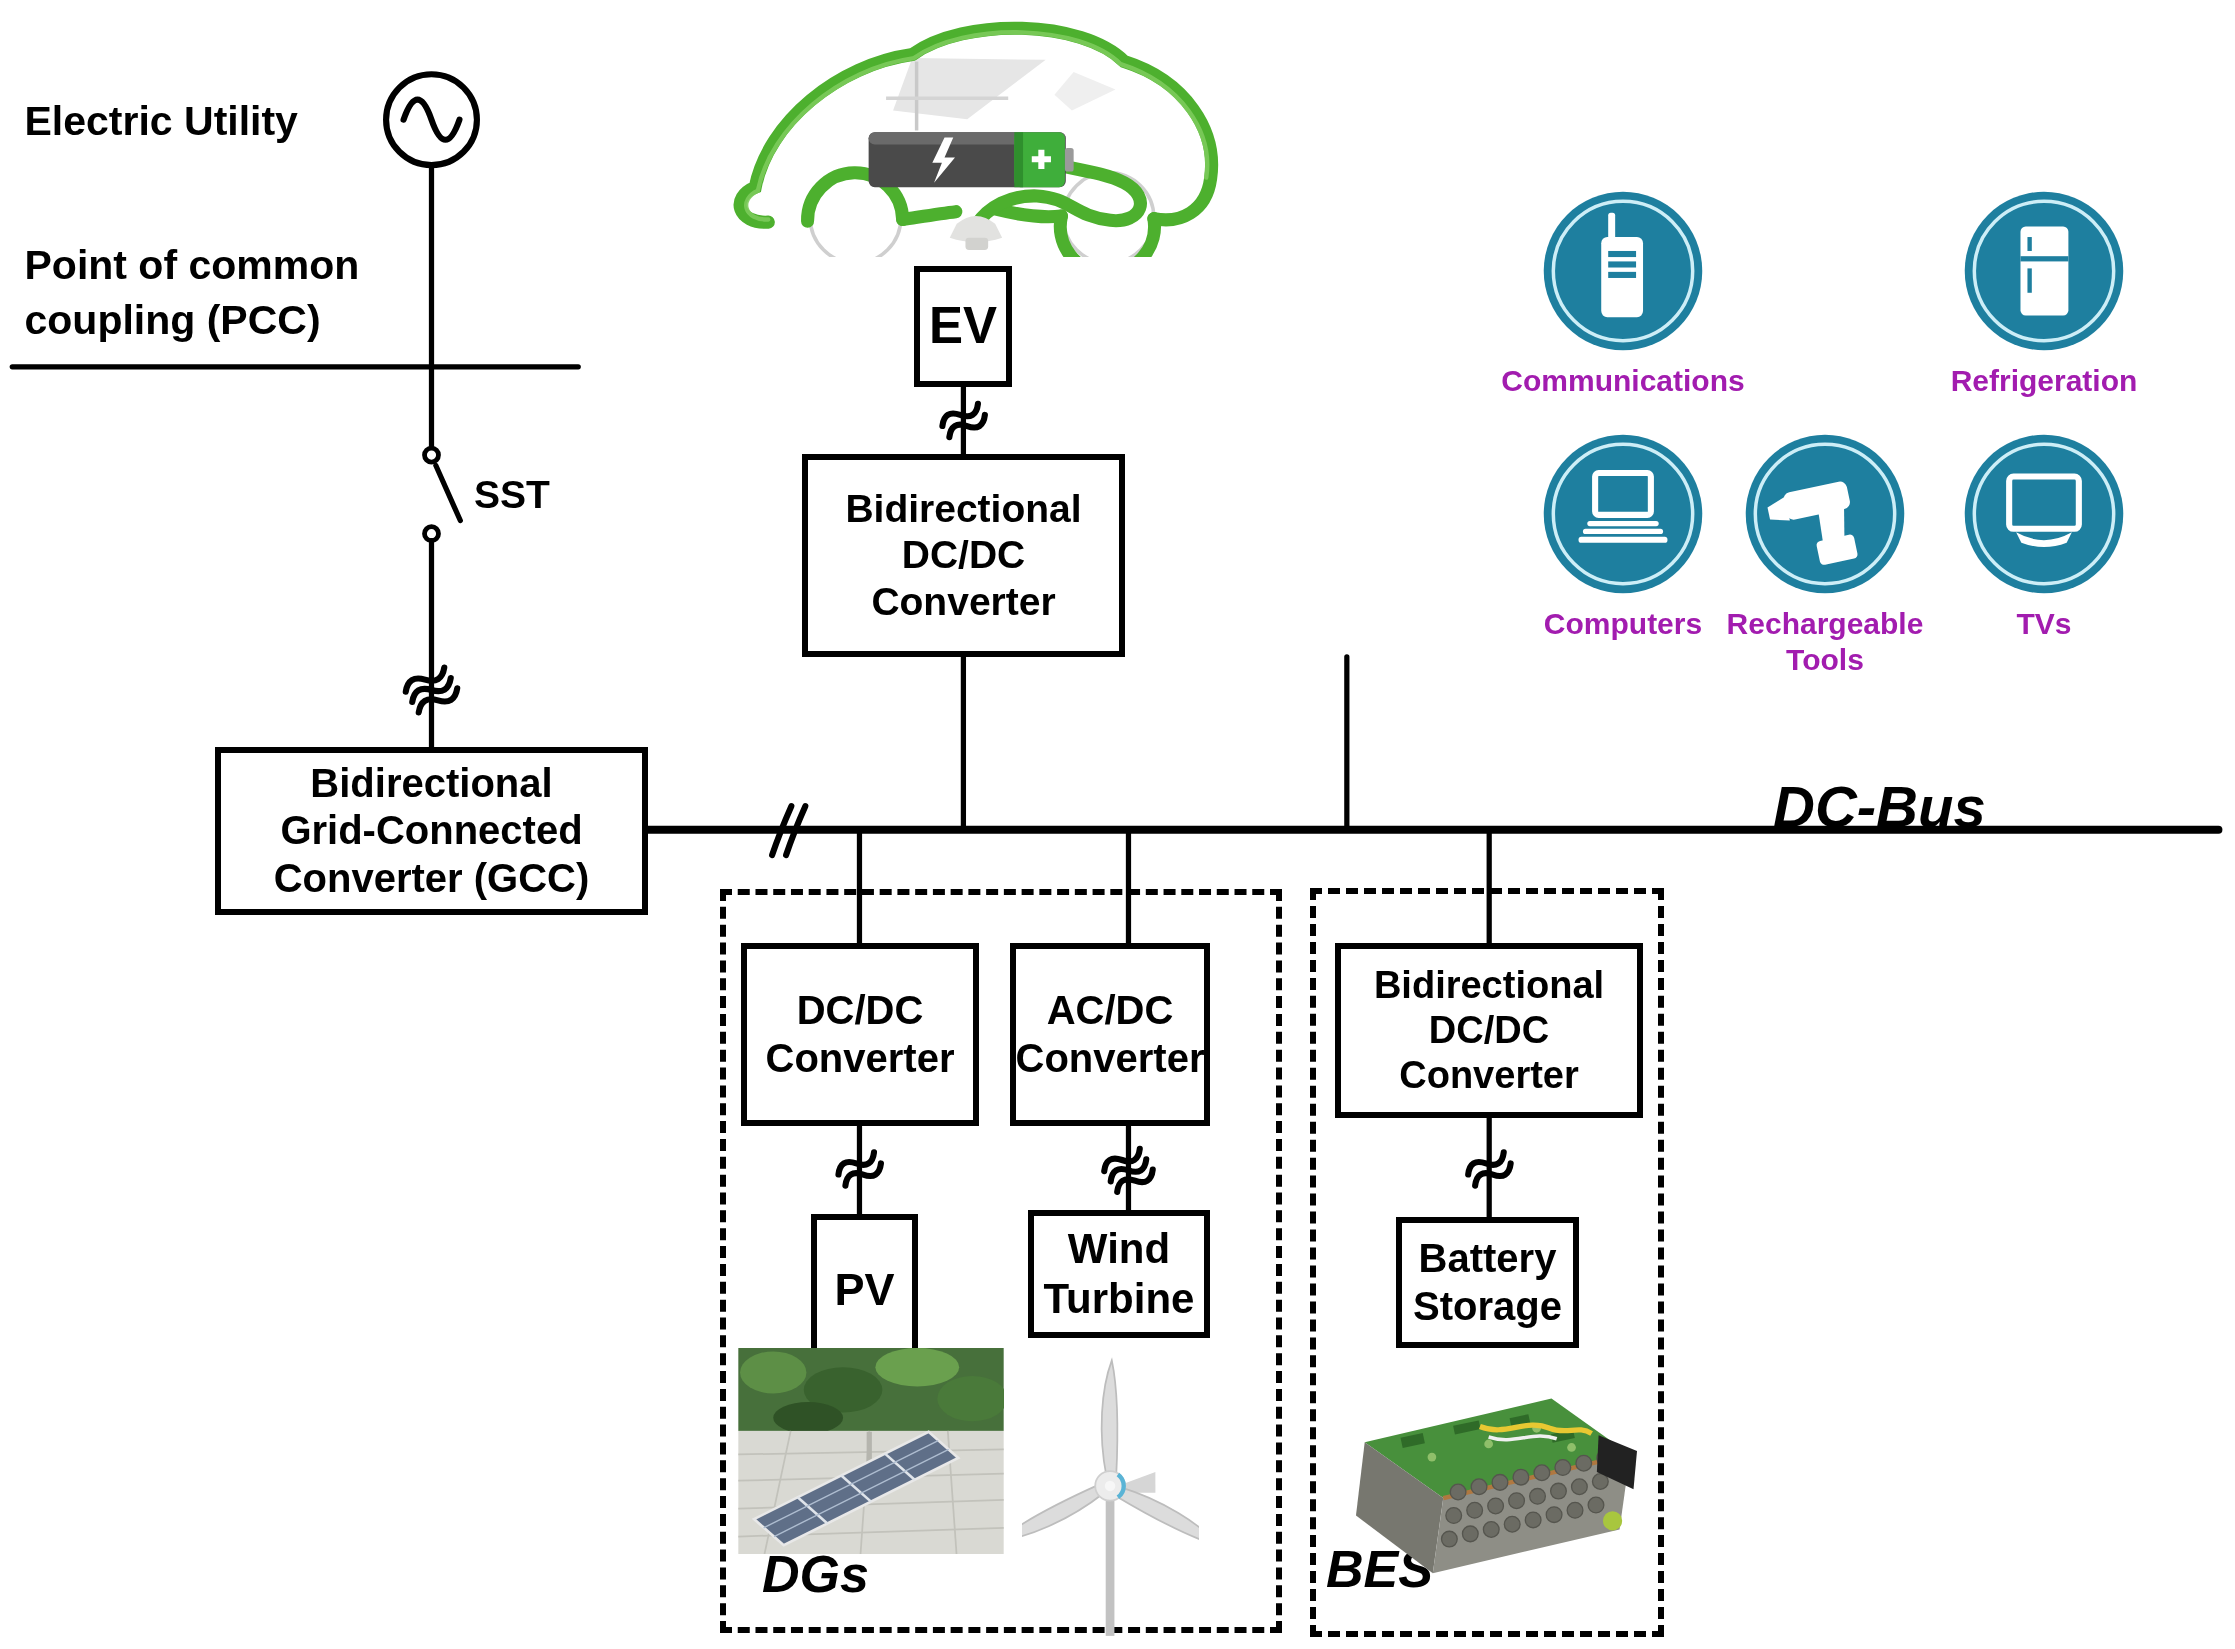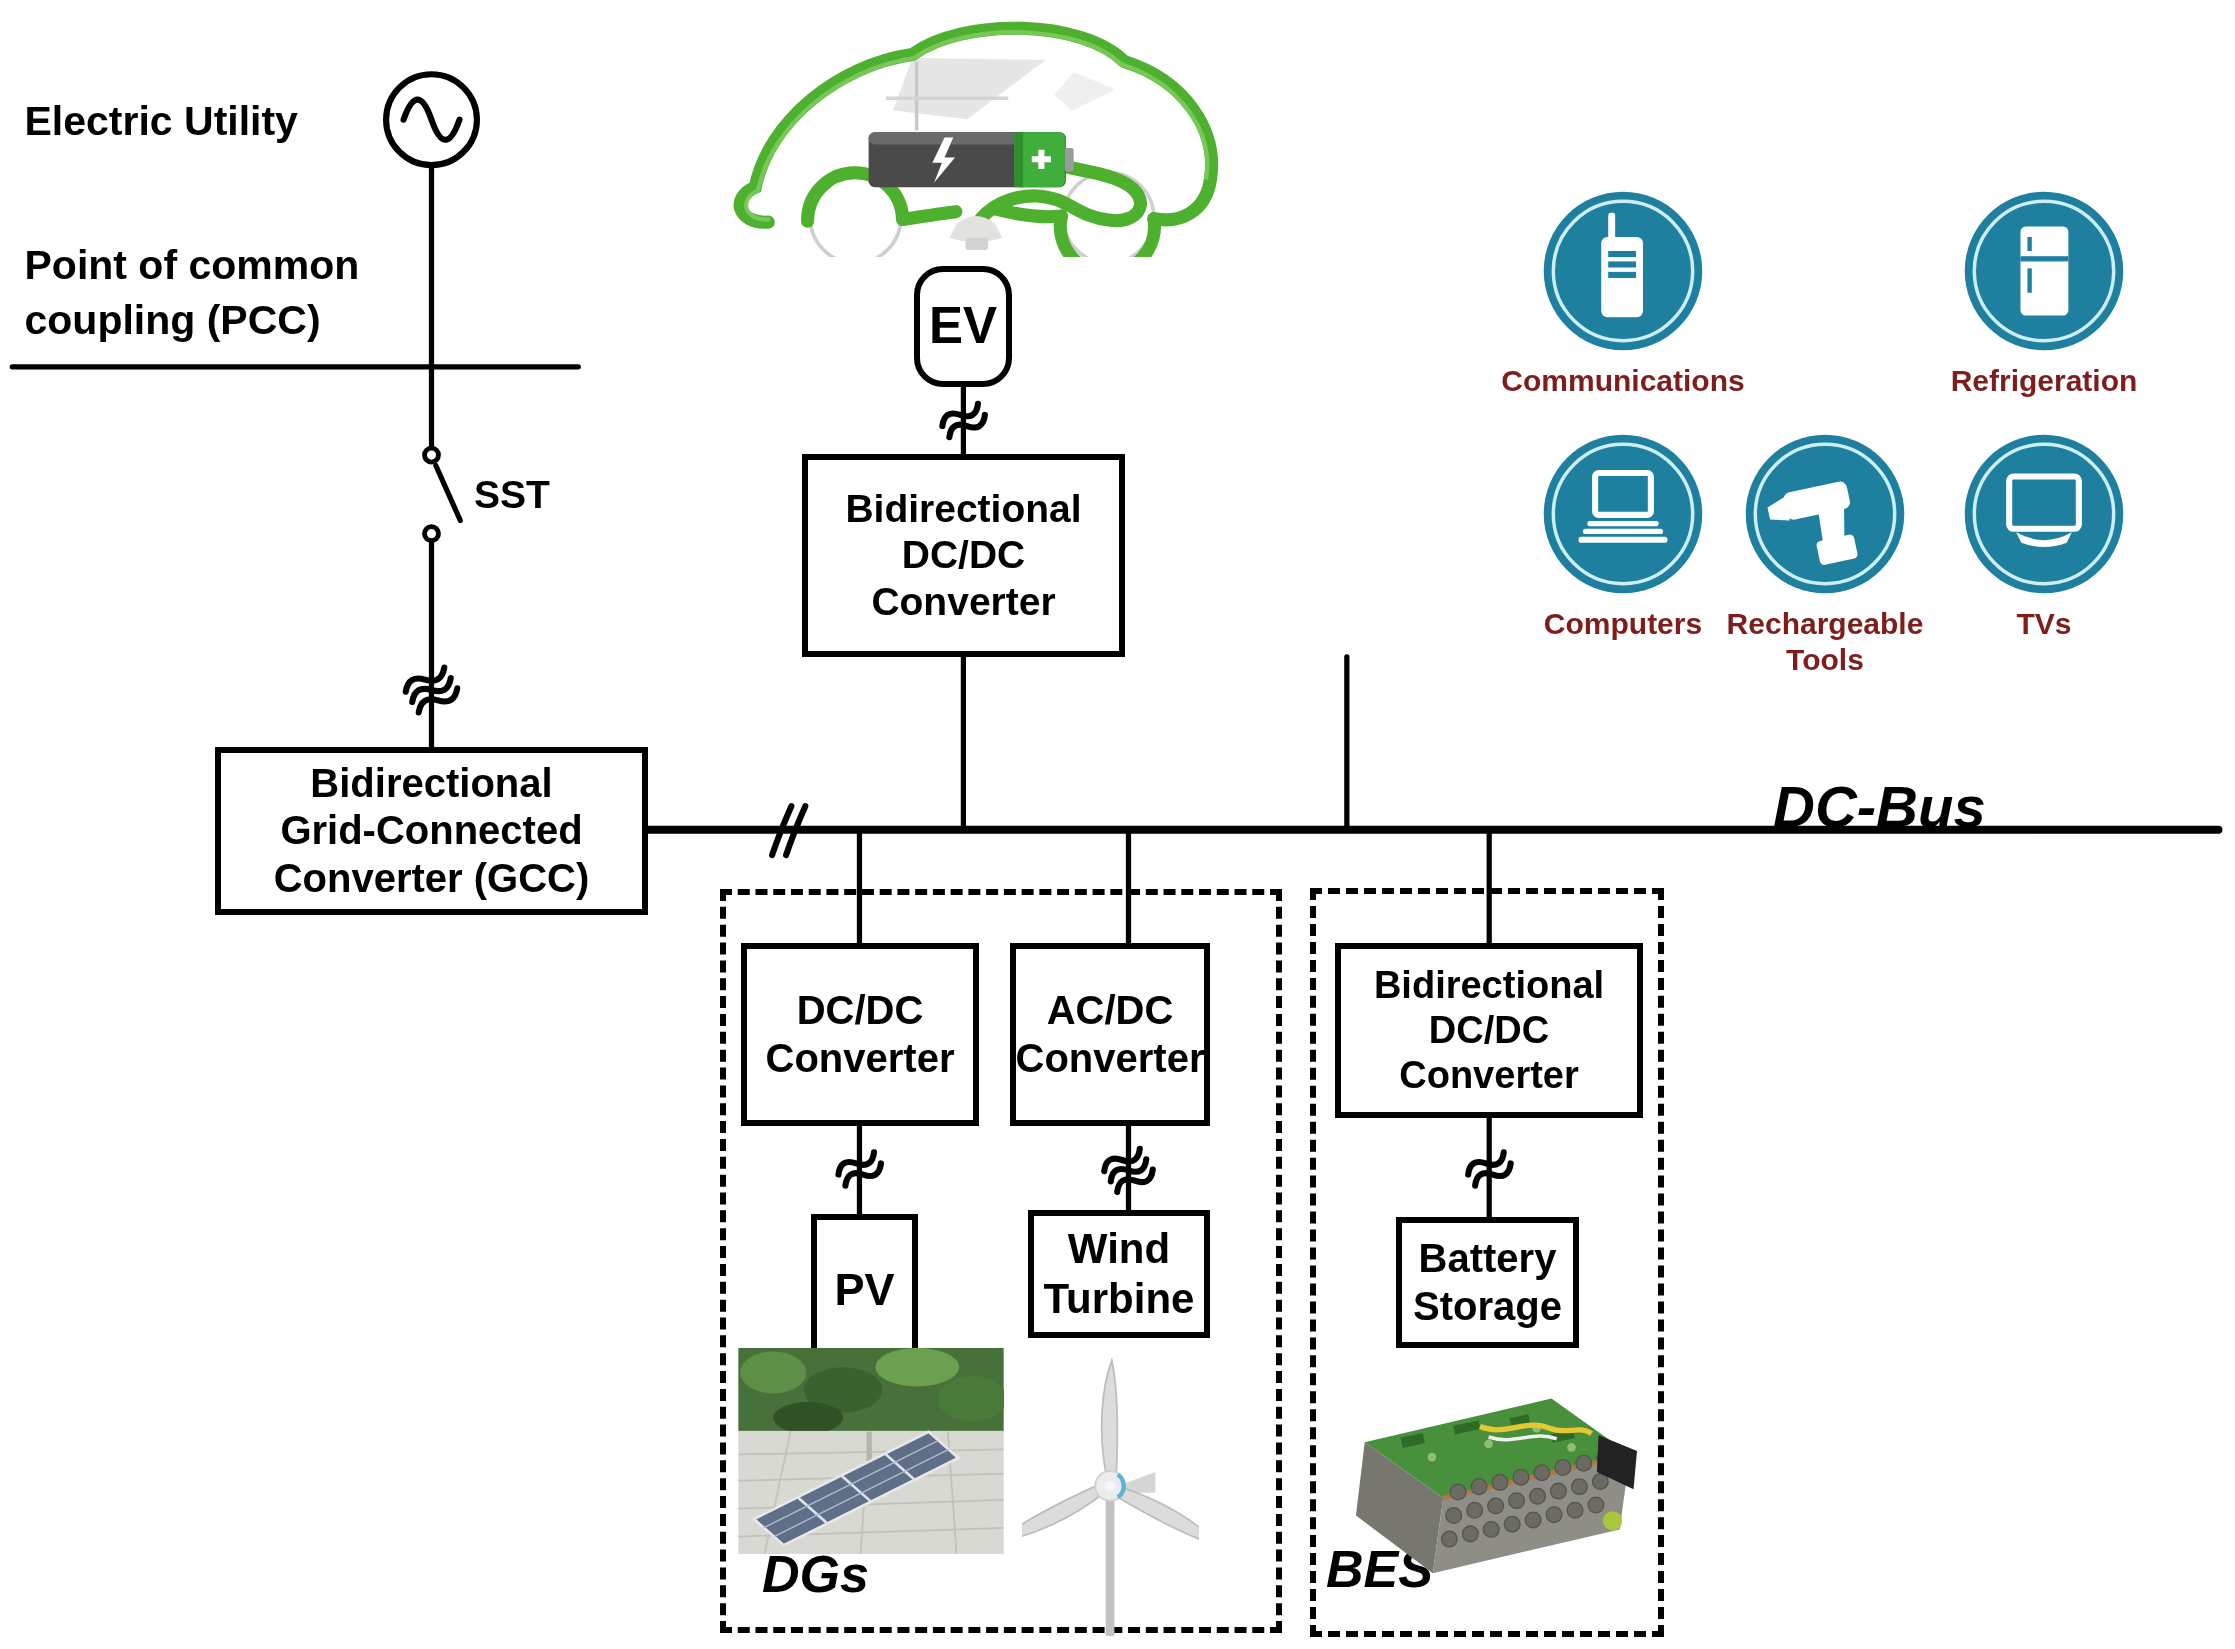--- a/index.html
+++ b/index.html
@@ -9,21 +9,21 @@
   .abs{position:absolute;}
   .wires{left:0;top:0;z-index:2;}
   .dashedbox{position:absolute;border:6.1px dashed #000;z-index:1;box-sizing:border-box;}
   .box{position:absolute;border:6.1px solid #000;background:#fff;z-index:3;box-sizing:border-box;
        display:flex;align-items:center;justify-content:center;text-align:center;
        font-weight:700;white-space:pre-line;line-height:1.18;}
   .lbl{position:absolute;font-weight:700;z-index:3;white-space:pre-line;}
   .italic{font-style:italic;}
   .icon-card{position:absolute;width:262px;z-index:3;display:flex;flex-direction:column;align-items:center;}
   .icon-card .glyph{width:162px;height:162px;}
-  .icon-label{margin-top:10.5px;font-weight:700;font-size:30px;line-height:1.2;color:#7f1d1d;
+  .icon-label{margin-top:10.5px;font-weight:700;font-size:30px;line-height:1.2;color:#a21caf;
               text-align:center;white-space:pre-line;}
   .photo{position:absolute;z-index:3;}
 </style>
 </head>
 <body>
 
 <div id="canvas">
 
   <svg class="abs wires" width="2236" height="1649" viewBox="0 0 2560 1888" fill="none" stroke="#000" stroke-width="6" stroke-linecap="round">
 
@@ -95,21 +95,21 @@
   <div class="lbl" style="left:24.5px;top:238px;font-size:41px;line-height:1.35;">Point of common
 coupling (PCC)</div>
   <div class="lbl" style="left:474px;top:473px;font-size:39px;">SST</div>
   <div class="lbl italic" style="left:1773px;top:773px;font-size:58px;">DC-Bus</div>
   <div class="lbl italic" style="left:762px;top:1544px;font-size:52px;">DGs</div>
   <div class="lbl italic" style="left:1326px;top:1539px;font-size:52px;">BES</div>
 
   <div class="box" style="left:215px;top:747px;width:433px;height:168px;font-size:40px;">Bidirectional
 Grid-Connected
 Converter (GCC)</div>
-  <div class="box" style="left:914px;top:266px;width:98px;height:121px;font-size:51px;border-radius:29px;">EV</div>
+  <div class="box" style="left:914px;top:266px;width:98px;height:121px;font-size:51px;">EV</div>
   <div class="box" style="left:802px;top:454px;width:323px;height:203px;font-size:39px;">Bidirectional
 DC/DC
 Converter</div>
   <div class="box" style="left:741px;top:943px;width:238px;height:183px;font-size:40px;">DC/DC
 Converter</div>
   <div class="box" style="left:1010px;top:943px;width:200px;height:183px;font-size:40px;">AC/DC
 Converter</div>
   <div class="box" style="left:811px;top:1214px;width:107px;height:152px;font-size:45px;">PV</div>
   <div class="box" style="left:1028px;top:1210px;width:182px;height:128px;font-size:42px;">Wind
 Turbine</div>

